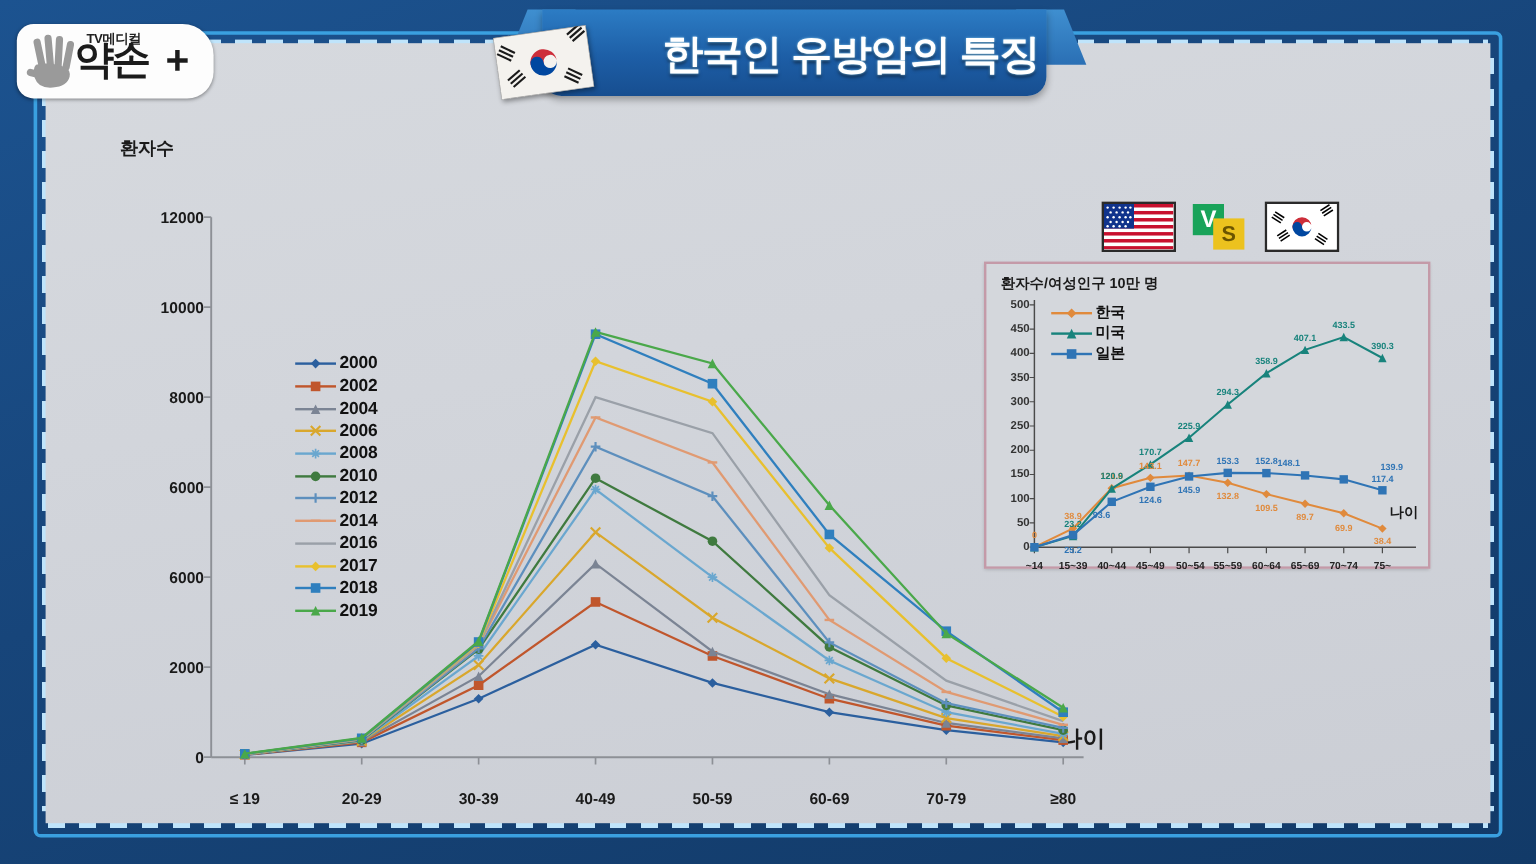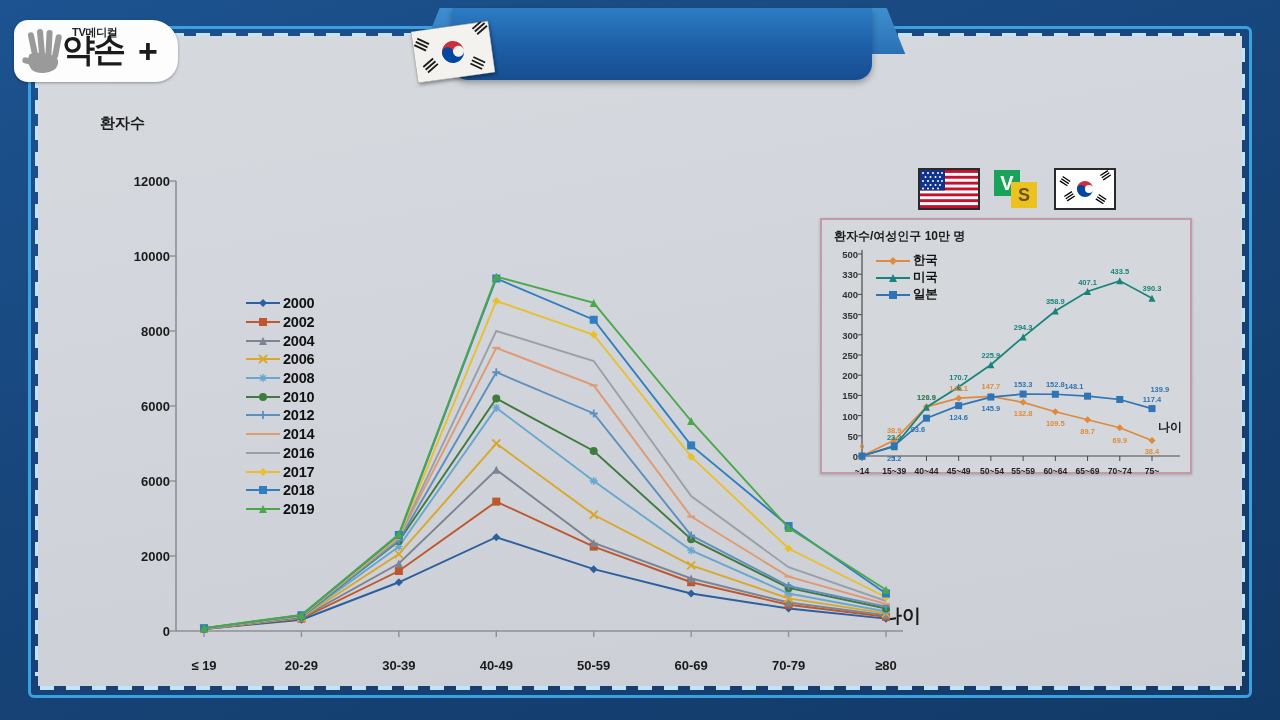--- a/index.html
+++ b/index.html
@@ -730,21 +730,21 @@
       <div id="inset-yticks" style="position:absolute;left:2px;top:0;width:34px;height:272px;">
           <div class="inset-ytick" style="top: 236px;">0</div>
           <div class="inset-ytick" style="top: 215.8px;">50</div>
           <div class="inset-ytick" style="top: 195.6px;">100</div>
           <div class="inset-ytick" style="top: 175.4px;">150</div>
           <div class="inset-ytick" style="top: 155.2px;">200</div>
           <div class="inset-ytick" style="top: 135px;">250</div>
           <div class="inset-ytick" style="top: 114.8px;">300</div>
           <div class="inset-ytick" style="top: 94.6px;">350</div>
           <div class="inset-ytick" style="top: 74.4px;">400</div>
-          <div class="inset-ytick" style="top: 54.2px;">330</div>
+          <div class="inset-ytick" style="top: 54.2px;">450</div>
           <div class="inset-ytick" style="top: 34px;">500</div>
         </div>
       <div id="inset-xticks" style="position:absolute;left:0;top:236px;width:372px;height:20px;">
           <div class="inset-xtick" style="left: 40px; top: 10px;">~14</div>
           <div class="inset-xtick" style="left: 72.2222px; top: 10px;">15~39</div>
           <div class="inset-xtick" style="left: 104.444px; top: 10px;">40~44</div>
           <div class="inset-xtick" style="left: 136.667px; top: 10px;">45~49</div>
           <div class="inset-xtick" style="left: 170px; top: 10px;">50~54</div>
           <div class="inset-xtick" style="left: 201.111px; top: 10px;">55~59</div>
           <div class="inset-xtick" style="left: 233.333px; top: 10px;">60~64</div>
@@ -977,14 +977,15 @@
         <rect width="13" height="1.8"></rect>
           <rect y="3.6" width="13" height="1.8"></rect>
           <rect y="7.2" width="13" height="1.8"></rect>
       </g>
       <g fill="#1a1a1a" transform="translate(59,33) rotate(33)">
         <rect width="13" height="1.8"></rect>
           <rect y="3.6" width="13" height="1.8"></rect>
           <rect y="7.2" width="13" height="1.8"></rect>
       </g>
     </svg>
+    <div class="title-text">한국인 유방암의 특징</div>
   </div>
 </div>
 
 </body></html>

